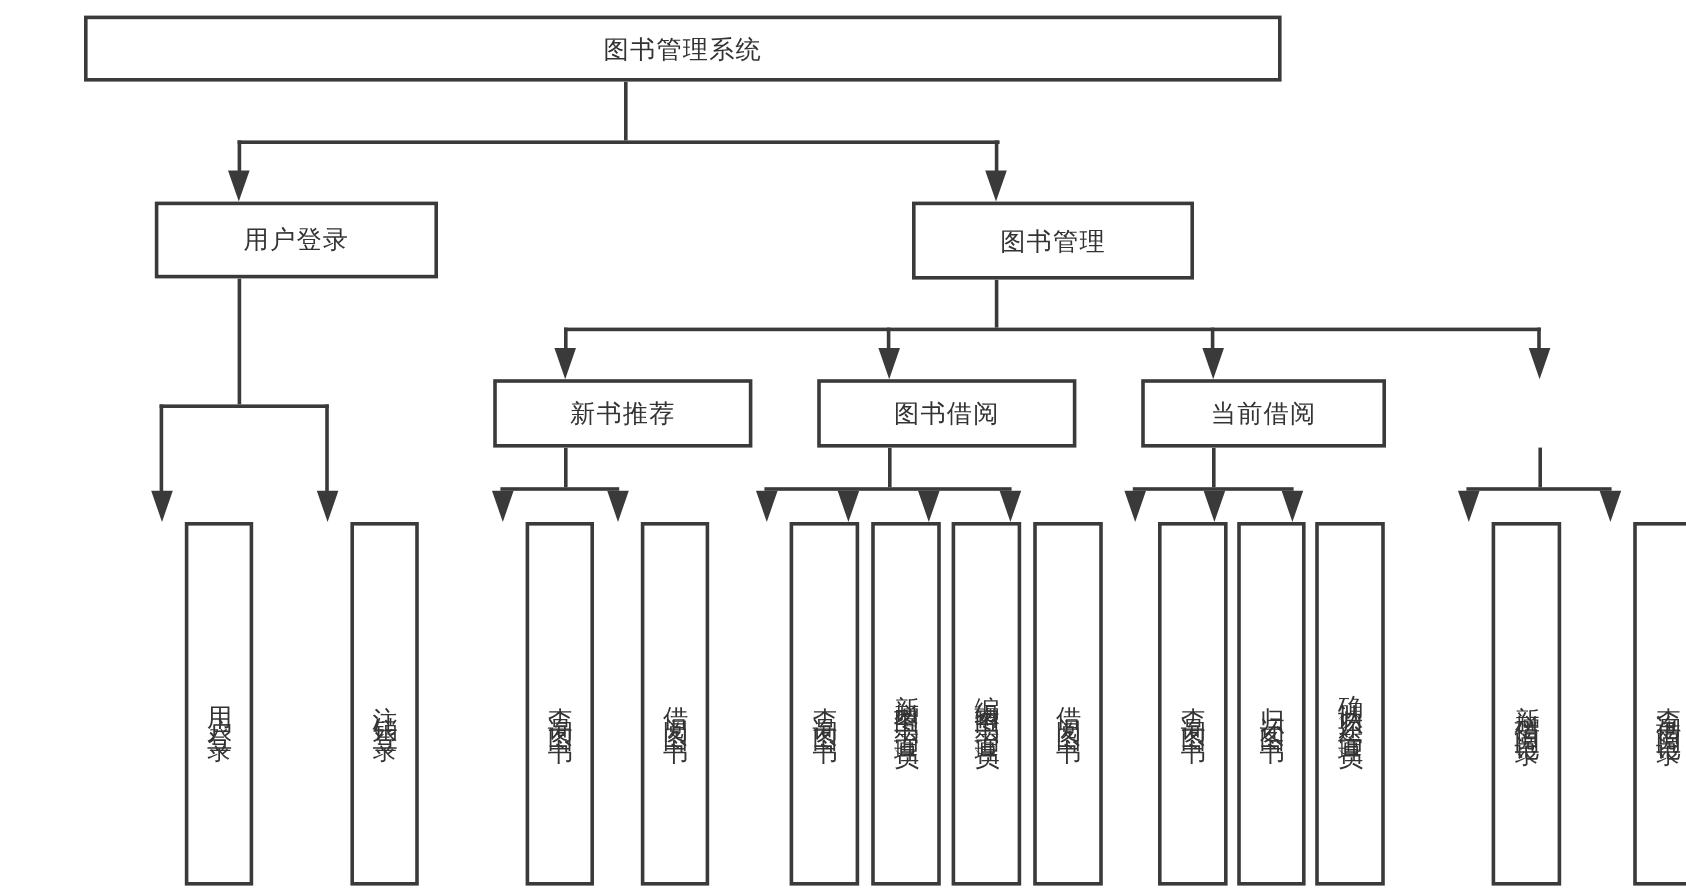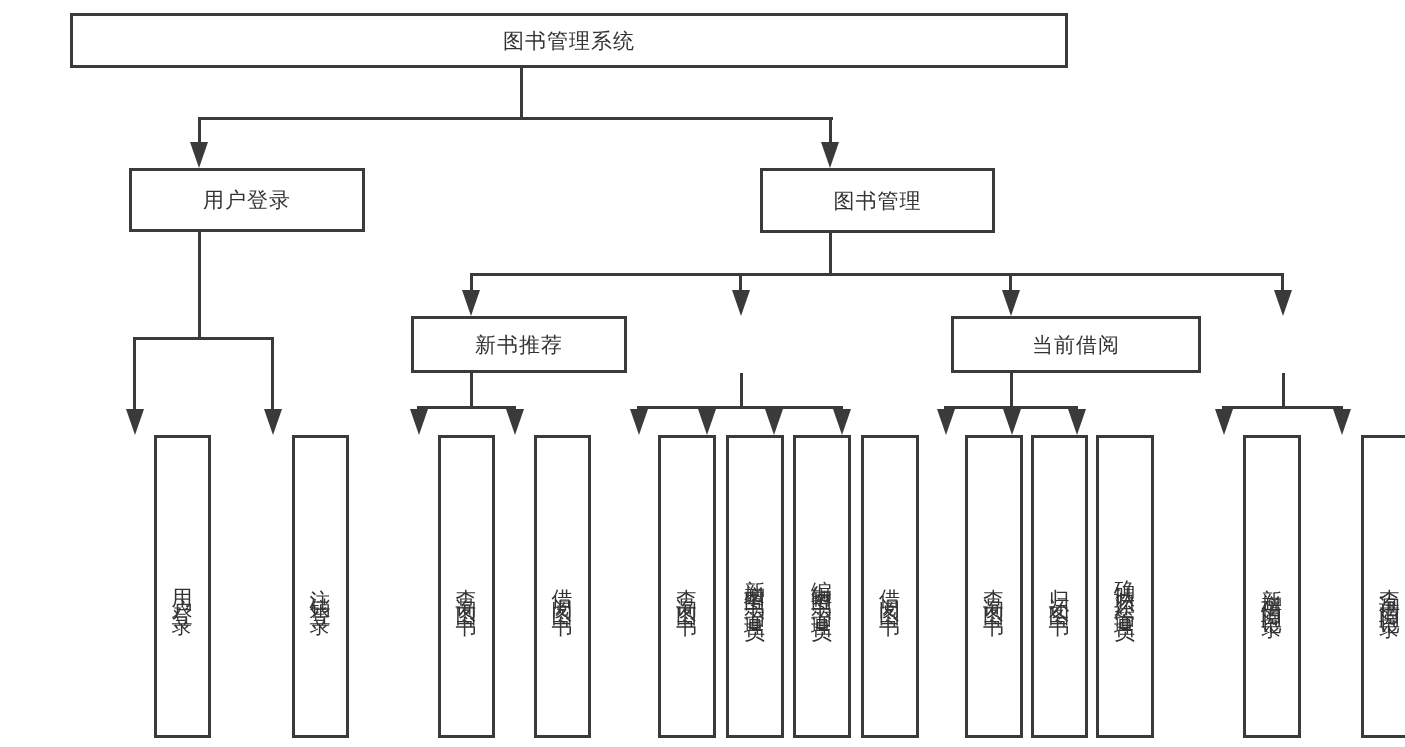--- a/index.html
+++ b/index.html
@@ -93,21 +93,22 @@
   <div class="vline" style="left:470px; top:273px; height:18px;"></div>
   <div class="arrow" style="left:462px; top:290px;"></div>
   <div class="vline" style="left:739px; top:273px; height:18px;"></div>
   <div class="arrow" style="left:732px; top:290px;"></div>
   <div class="vline" style="left:1009px; top:273px; height:18px;"></div>
   <div class="arrow" style="left:1002px; top:290px;"></div>
   <div class="vline" style="left:1281px; top:273px; height:18px;"></div>
   <div class="arrow" style="left:1274px; top:290px;"></div>
 
   <div class="box" style="left:363px; top:316px; width:216px; height:57px;">新书推荐</div>
-  <div class="box" style="left:903px; top:316px; width:250px; height:57px;">当前借阅</div>
+  <div class="box" style="left:633px; top:316px; width:216px; height:57px;">图书借阅</div>
+  <div class="box" style="left:903px; top:316px; width:204px; height:57px;">当前借阅</div>
 
   <div class="vline" style="left:470px; top:373px; height:33px;"></div>
   <div class="hline" style="left:417px; top:406px; width:99px;"></div>
   <div class="arrow" style="left:410px; top:409px;"></div>
   <div class="arrow" style="left:506px; top:409px;"></div>
 
   <div class="vline" style="left:740px; top:373px; height:33px;"></div>
   <div class="hline" style="left:637px; top:406px; width:206px;"></div>
   <div class="arrow" style="left:630px; top:409px;"></div>
   <div class="arrow" style="left:698px; top:409px;"></div>

